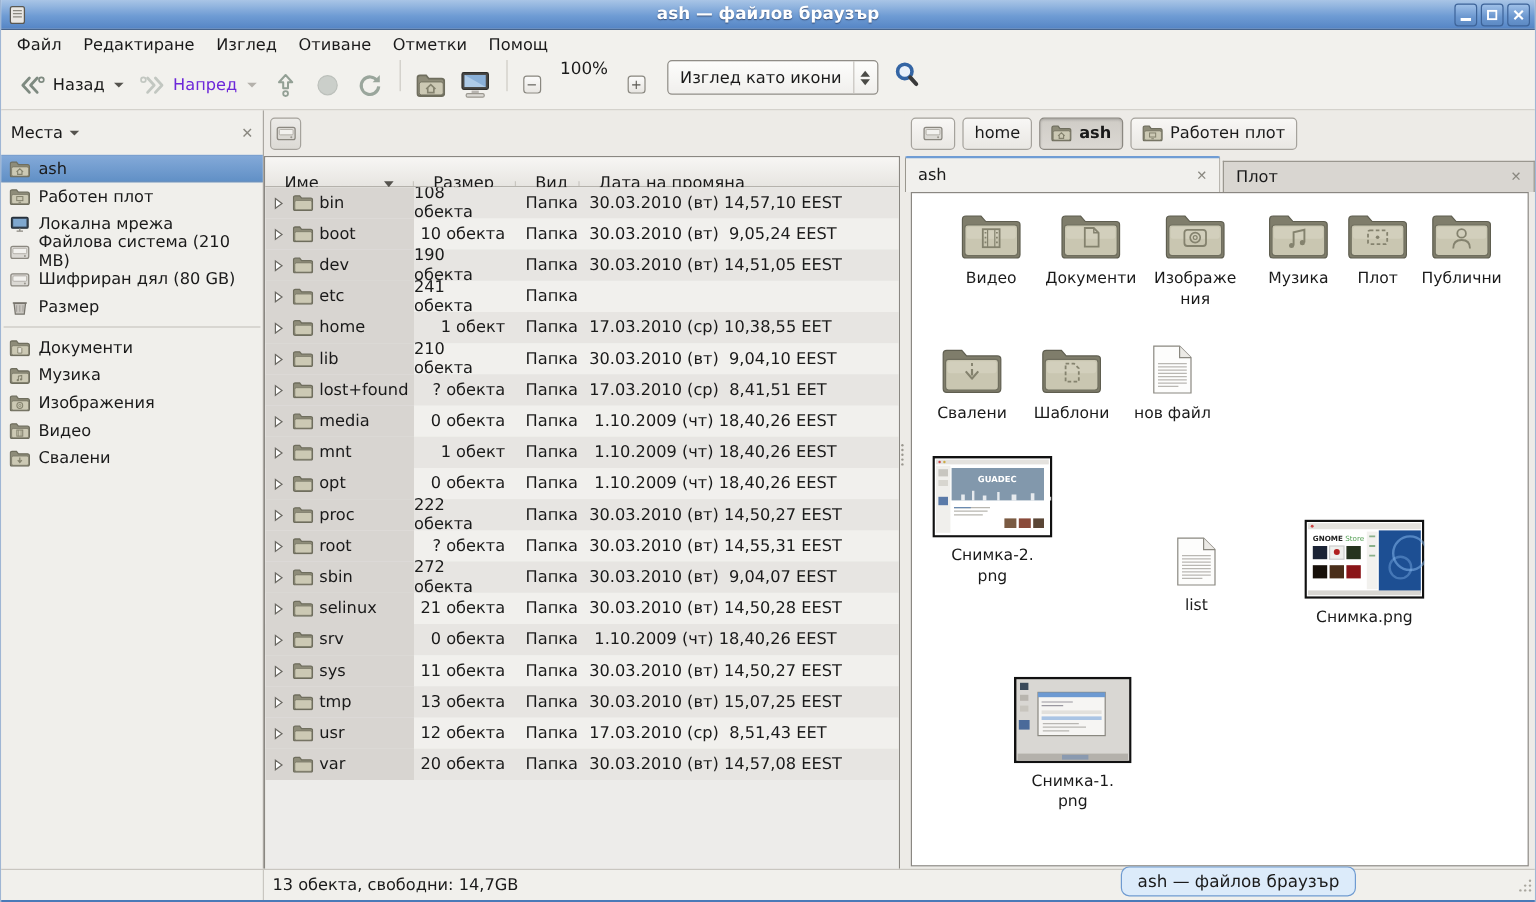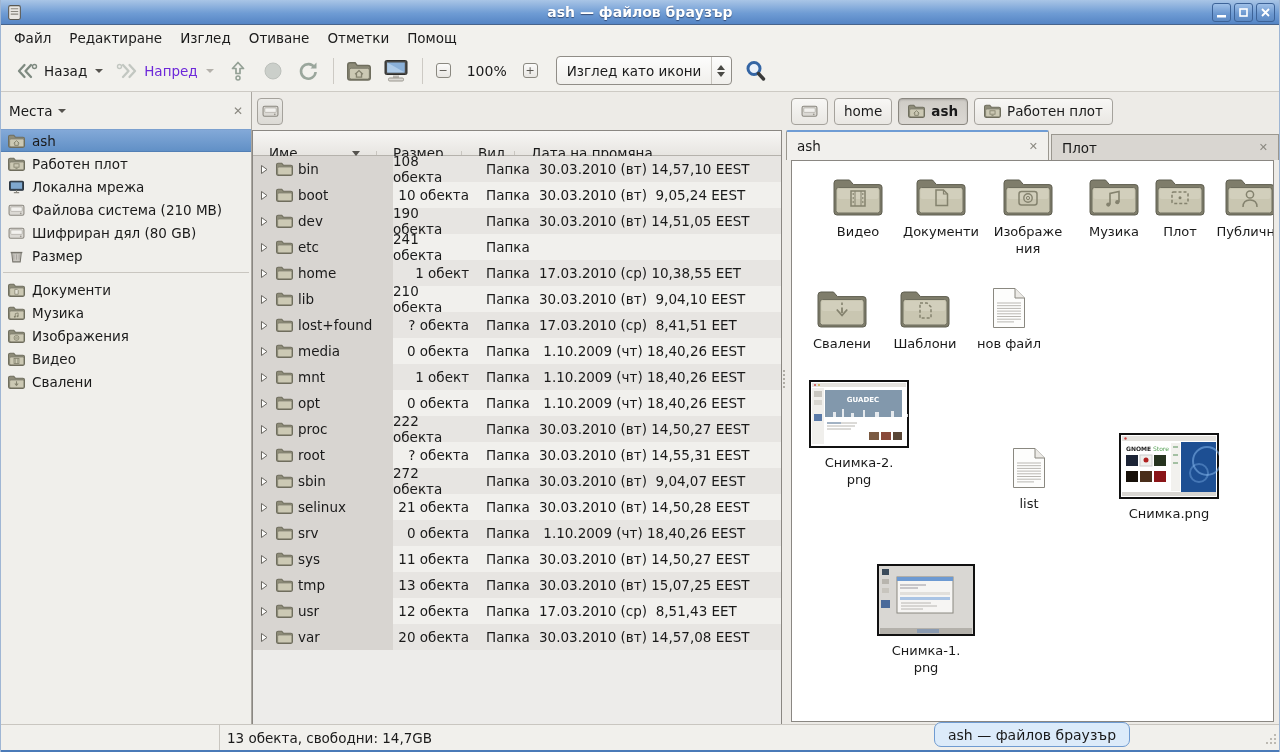--- a/index.html
+++ b/index.html
@@ -23,21 +23,21 @@
     display:flex; align-items:center; justify-content:center; line-height:1; font-weight:bold; }
   .wbtn.min { align-items:flex-end; padding-bottom:3px; }
 
   
   .menubar { position:absolute; left:0; top:25px; right:0; height:25px; background:#f2f1ed;
     display:flex; align-items:center; padding-left:4px; }
   .menu-item { padding:3px 9px; font-size:13.5px; }
 
   
   .toolbar { position:absolute; left:0; top:50px; right:0; height:42px; background:#f2f1ed;
-    border-bottom:1px solid #cdcac4; display:flex; align-items:center; padding-left:8px; }
+    border-bottom:1px solid #cdcac4; display:flex; padding-left:8px; }
   .tbtn { display:flex; align-items:center; gap:5px; padding:5px 6px; border-radius:3px; }
   .tbtn .lbl { font-size:13.5px; }
   .tbtn.disabled .lbl { color:#6d28d9; }
   .chev { width:0; height:0; border-left:4px solid transparent; border-right:4px solid transparent;
     border-top:4px solid #55534e; margin-left:3px; }
   .chev.dis { border-top-color:#b4b1ab; }
   .tsep { width:1px; height:26px; background:#cdcac4; margin:0 7px; }
   .zoom-glyph { width:15px; height:15px; border:1px solid #8a8880; border-radius:3px;
     display:flex; align-items:center; justify-content:center; font-size:11px; color:#5a5852;
     background:linear-gradient(#fbfbfa,#e8e6e2); }
@@ -49,21 +49,21 @@
   .spinner { display:flex; flex-direction:column; gap:2px; align-items:center; }
   .spinner i { width:0; height:0; border-left:4px solid transparent; border-right:4px solid transparent; }
   .spinner .up { border-bottom:5px solid #4a4a46; }
   .spinner .dn { border-top:5px solid #4a4a46; }
   .search-btn { margin-left:12px; display:flex; }
 
   
   .main { position:absolute; left:0; top:92px; right:0; bottom:28px; display:flex; }
 
   
-  .sidebar { width:251px; background:#f0efeb; border-right:1px solid #aaa7a1; display:flex; flex-direction:column; }
+  .sidebar { width:219px; background:#f0efeb; border-right:1px solid #aaa7a1; display:flex; flex-direction:column; }
   .sb-header { height:37px; display:flex; align-items:center; padding:0 8px; }
   .sb-title { display:flex; align-items:center; gap:5px; font-size:13.5px; }
   .sb-title .dn { width:0;height:0;border-left:4px solid transparent;border-right:4px solid transparent;border-top:4px solid #55534e; }
   .sb-close { margin-left:auto; color:#8a8880; font-size:12px; font-weight:bold; }
   .sb-item { height:23px; display:flex; align-items:center; gap:7px; padding:0 6px 0 7px; font-size:13.5px; }
   .sb-item.sel { background:linear-gradient(#83a9d8,#6190c6); border-top:1px solid #7ba0cf; border-bottom:1px solid #527fb5; }
   .sb-sep { height:1px; background:#c9c6c0; margin:5px 2px; }
 
   
   .treepane { width:530px; display:flex; flex-direction:column; background:#edebe7; }
@@ -76,21 +76,21 @@
   .th { display:flex; align-items:center; padding:0 16px; font-size:13.5px; border-right:1px solid #c9c6c0;margin-top:20px; }
   .th .sortchev { margin-left:auto; width:0;height:0;border-left:4px solid transparent;border-right:4px solid transparent;border-top:5px solid #55534e; }
   .th.c-name { width:124px; }
   .th.c-size { width:85px; }
   .th.c-type { width:53px; }
   .th.c-date { flex:1; border-right:none; }
   .tbody { flex:1; overflow:hidden; background:#edecea; }
   .tr { display:flex; height:26px; background:#f1f0ed; }
   .tr.alt { background:#e7e5e2; }
   .td { display:flex; align-items:center; font-size:13.5px; }
-  .td.name { width:140px; background:#d8d5d1; padding-left:6px; gap:5px; }
+  .td.name { width:124px; background:#d8d5d1; padding-left:6px; gap:5px; }
   .td.size { width:85px; justify-content:flex-end; padding-right:9px; }
   .td.type { width:53px; padding-left:8px; }
   .td.date { flex:1; padding-left:8px; white-space:pre; }
 
   
   .splitter { width:4px; background:#edebe7; position:relative; }
   .splitter .grip { position:absolute; top:44%; left:0.5px; display:flex; flex-direction:column; gap:2px; }
   .splitter .grip i { width:2px; height:2px; background:#9a978f; border-radius:50%; }
 
   

